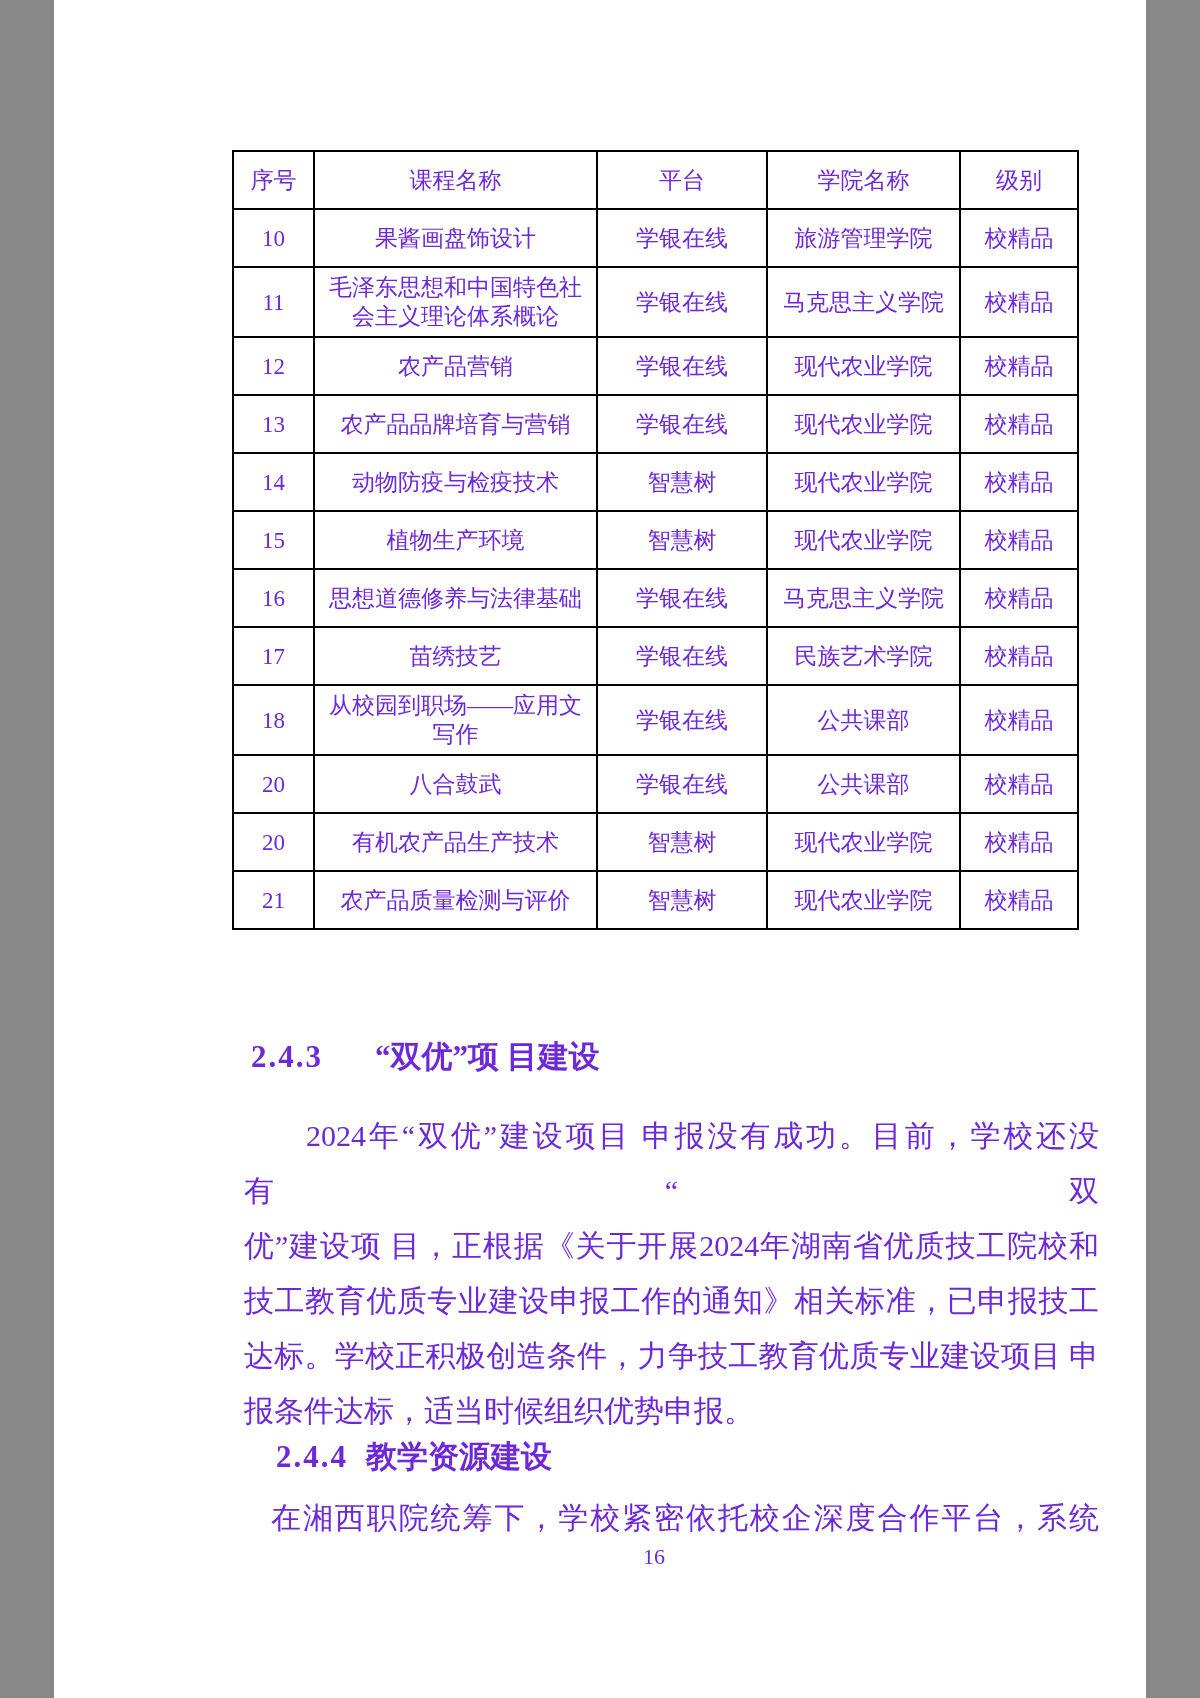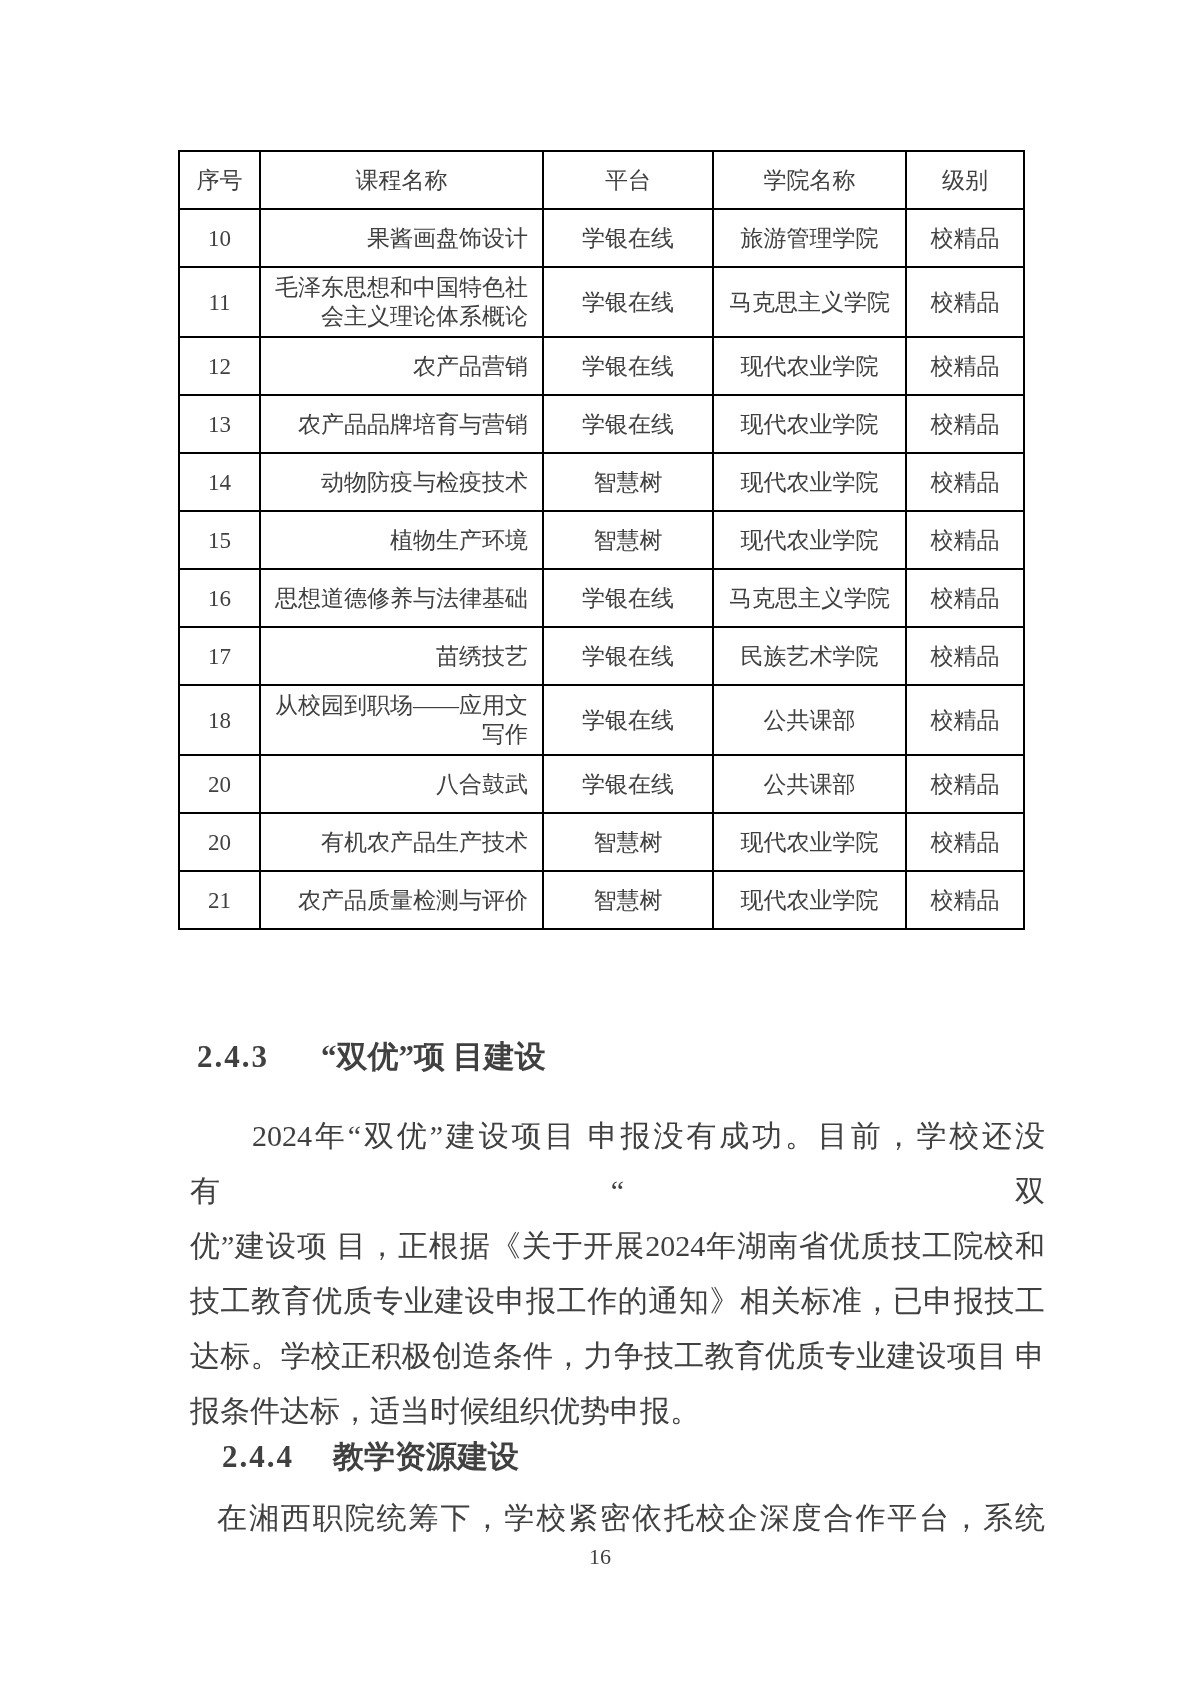--- a/index.html
+++ b/index.html
@@ -1,22 +1,22 @@
 <!DOCTYPE html>
 <html><head>
 <meta charset="utf-8">
 <style>
   html, body { margin: 0; padding: 0; background: #888; }
   .page {
     position: relative;
-    width: 1200px;
+    width: 1092px;
     height: 1698px;
     margin: 0 auto;
     background: #ffffff;
-    color: #404040;
+    color: #6d28d9;
     font-family: "Liberation Serif", serif;
     overflow: hidden;
   }
 
   
   table.course-table {
     position: absolute;
     left: 178px;
     top: 150px;
     width: 845px;
@@ -27,40 +27,40 @@
   table.course-table th,
   table.course-table td {
     border: 2px solid #000;
     text-align: center;
     vertical-align: middle;
     line-height: 29px;
     padding: 5px 4px;
     font-weight: normal;
     overflow: hidden;
   }
-  table.course-table td.course-cell { padding: 5px 14px; text-align: right; }
+  table.course-table td.course-cell { padding: 5px 14px; }
   table.course-table tr { height: 58px; }
   col.c-no    { width: 81px; }
   col.c-name  { width: 283px; }
   col.c-plat  { width: 170px; }
   col.c-coll  { width: 193px; }
   col.c-level { width: 118px; }
 
   
   .heading {
     position: absolute;
     font-weight: bold;
     font-size: 31px;
     line-height: 38px;
     white-space: nowrap;
   }
   .h243 { left: 197px; top: 1038px; }
   .h244 { left: 222px; top: 1438px; }
   .h243 .hnum { margin-right: 52px; letter-spacing: 2px; }
-  .h244 .hnum { margin-right: 39px; letter-spacing: 2px; }
+  .h244 .hnum { margin-right: 18px; letter-spacing: 2px; }
 
   
   .para1 {
     position: absolute;
     left: 155px;
     top: 1108px;
     width: 890px;
     font-size: 30px;
   }
   .para1 .line {

